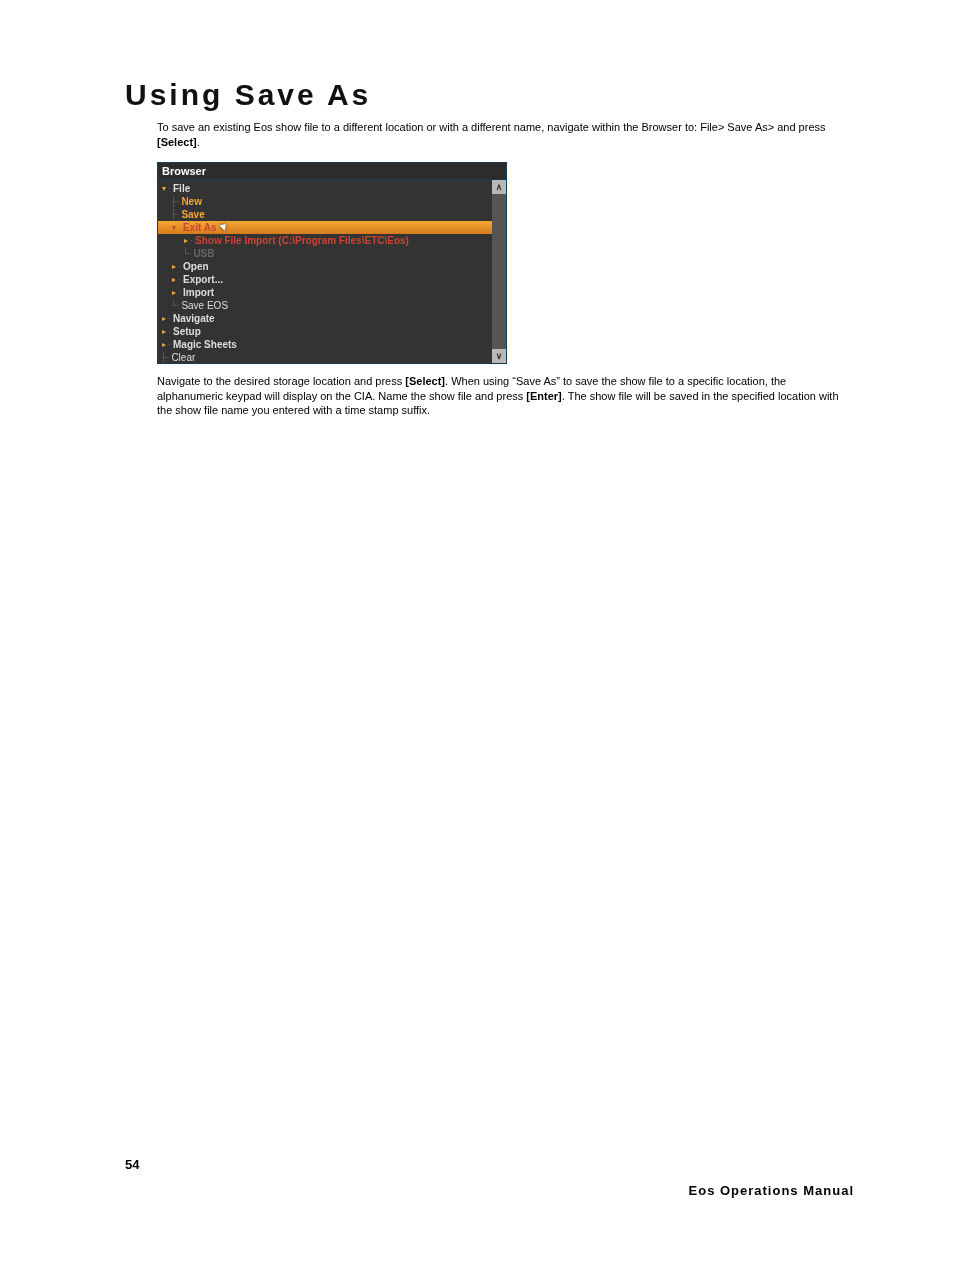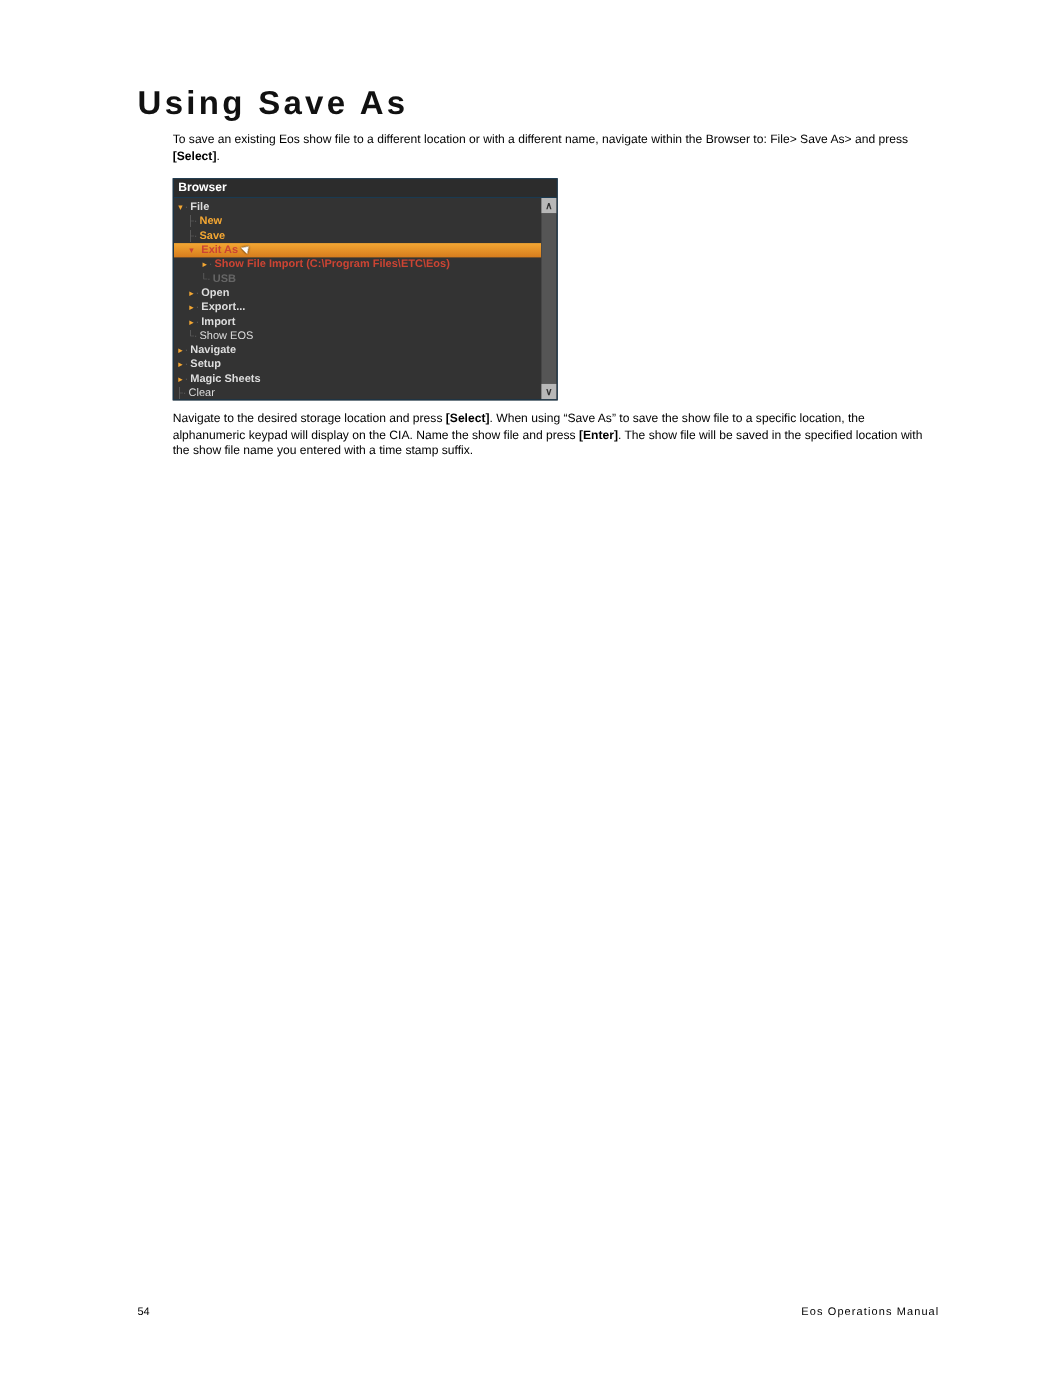--- a/index.html
+++ b/index.html
@@ -153,24 +153,26 @@
     margin-right: 2px;
   }
 
   .footer {
     position: absolute;
     bottom: 74px;
     left: 125px;
     right: 100px;
     display: flex;
     justify-content: space-between;
-    font-size: 10px;
+    font-size: 13px;
+    font-weight: bold;
   }
   .footer .right {
     letter-spacing: 1px;
+    margin-top: 26px;
   }
 </style>
 </head>
 <body>
 
 <div class="page">
   <h1 class="heading">Using Save As</h1>
 
   <div class="body-text">
     <p>
@@ -224,21 +226,21 @@
             <span class="tree-line">·</span>
             <span class="label">Export...</span>
         </div>
         <div class="tree-row indent-1">
           <span class="marker" style="color:#f4a733">▸</span>
             <span class="tree-line">·</span>
             <span class="label">Import</span>
         </div>
         <div class="tree-row indent-1">
           <span class="tree-line">└·</span>
-            <span class="label" style="font-weight:normal">Show EOS</span>
+            <span class="label" style="font-weight:normal">Save EOS</span>
         </div>
         <div class="tree-row indent-0">
           <span class="marker" style="color:#f4a733">▸</span>
             <span class="tree-line">·</span>
             <span class="label">Navigate</span>
         </div>
         <div class="tree-row indent-0">
           <span class="marker" style="color:#f4a733">▸</span>
             <span class="tree-line">·</span>
             <span class="label">Setup</span>

